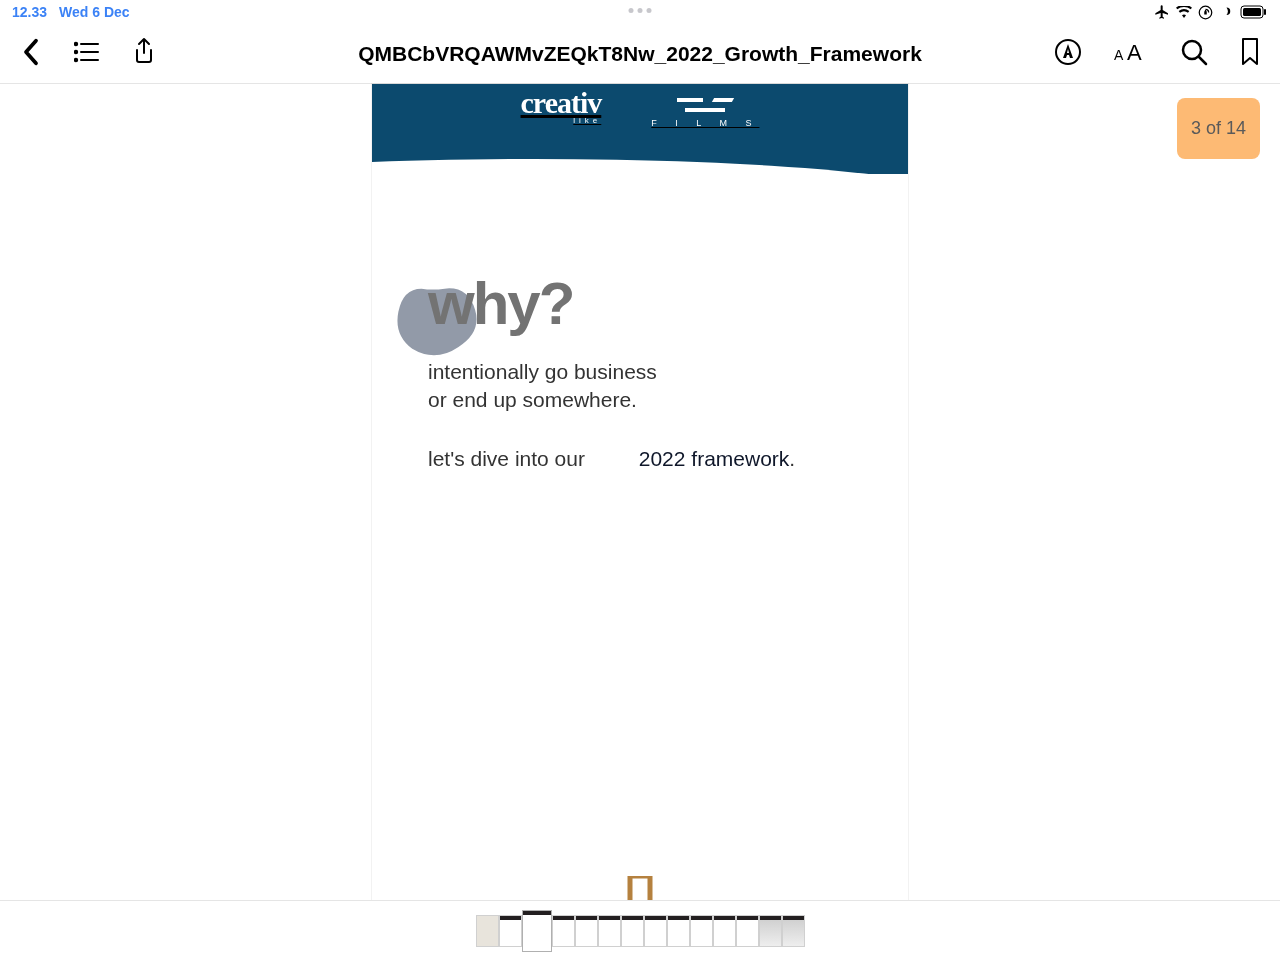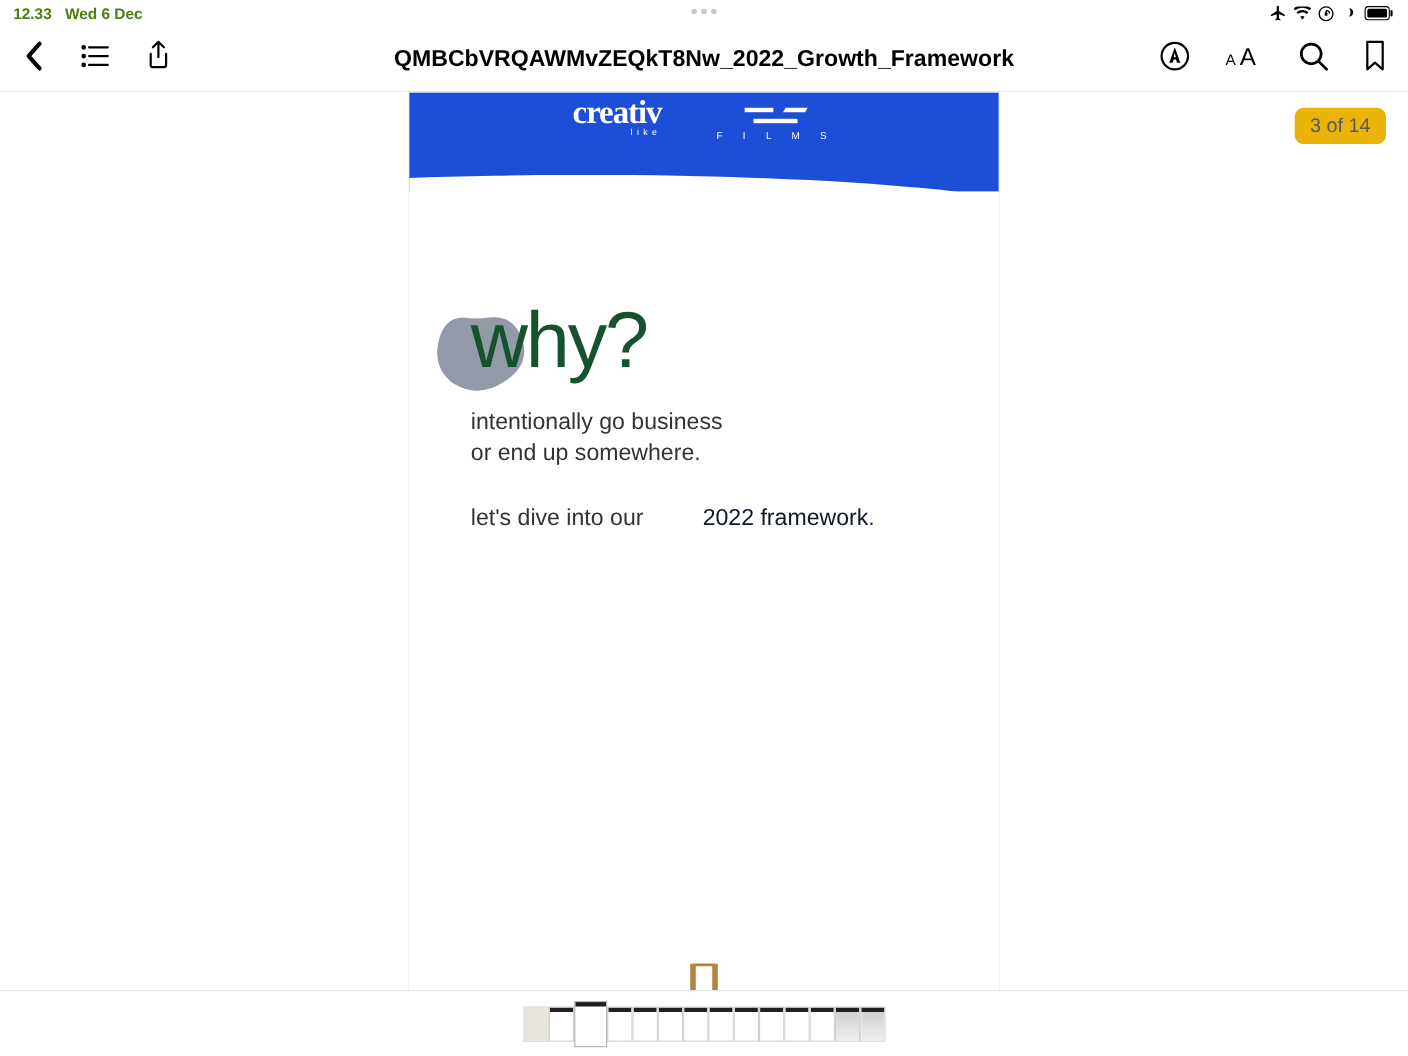--- a/index.html
+++ b/index.html
@@ -13,21 +13,21 @@
   }
 
   
   .status-bar {
     height: 24px;
     display: flex;
     align-items: center;
     padding: 0 12px;
     font-size: 14px;
     font-weight: 600;
-    color: #4d7c0f;
+    color: #3b82f6;
   }
   .status-left { display: flex; gap: 12px; }
   .status-right { margin-left: auto; display: flex; gap: 6px; align-items: center; }
   .status-right svg { display: block; }
 
   
   .drag-handle {
     position: absolute;
     top: 8px;
     left: 50%;
@@ -71,46 +71,47 @@
     right: 0;
     display: flex;
     justify-content: center;
     background: #fff;
   }
 
   .page-badge {
     position: absolute;
     top: 14px;
     right: 20px;
-    background: #eab308;
+    background: #fdba74;
     color: #5a5a5a;
     font-size: 18px;
-    padding: 6px 14px;
+    padding: 20px 14px;
     border-radius: 8px;
   }
 
   .doc-page {
     width: 536px;
     height: 100%;
     background: #fff;
     box-shadow: 0 0 0 1px rgba(0,0,0,0.05);
     position: relative;
     overflow: hidden;
   }
 
   
   .doc-header {
-    background: #1d4ed8;
+    background: #0c4a6e;
     height: 90px;
     position: relative;
     display: flex;
     justify-content: center;
     align-items: flex-start;
     gap: 50px;
     padding-top: 2px;
+    text-decoration: underline;
   }
   .doc-header::after {
     content: "";
     position: absolute;
     bottom: -1px;
     left: 0;
     right: 0;
     height: 40px;
     background: #fff;
     clip-path: ellipse(80% 100% at 30% 160%);
@@ -170,23 +171,23 @@
     left: 0;
     top: 10px;
     width: 96px;
     height: 74px;
     fill: #929aa8;
     z-index: 0;
   }
   .why-heading {
     position: relative;
     z-index: 1;
-    font-size: 72px;
-    font-weight: 400;
-    color: #14532d;
+    font-size: 60px;
+    font-weight: 700;
+    color: #737373;
     font-family: "Helvetica Neue", Arial, sans-serif;
     letter-spacing: -2px;
     line-height: 1;
     padding-left: 36px;
   }
   .bold-statement {
     font-size: 29px;
     font-weight: 700;
     color: #000;
     line-height: 1.3;

